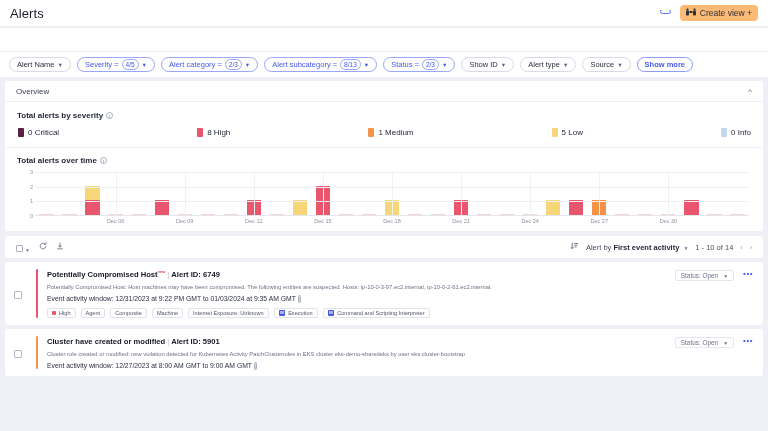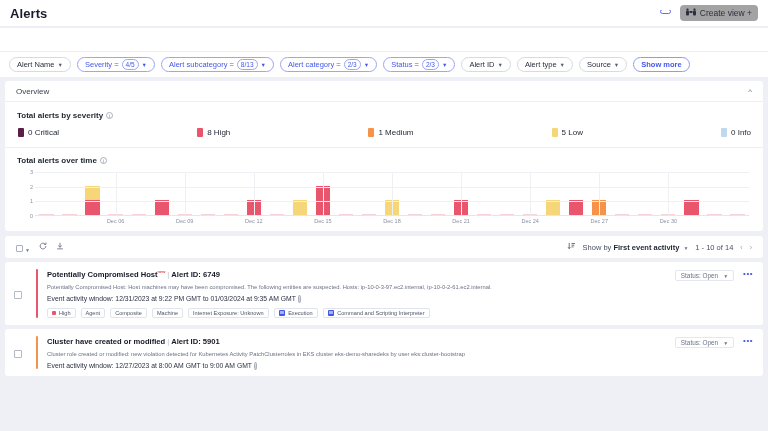--- a/index.html
+++ b/index.html
@@ -11,26 +11,26 @@
     -webkit-font-smoothing: antialiased;
   }
   .app { width: 768px; height: 431px; position: relative; background: #eef0f5; }
 
   
   .topbar {
     height: 26px; background: #ffffff;
     display: flex; align-items: center; justify-content: space-between;
     padding: 0 10px;
   }
-  .page-title { font-size: 13px; font-weight: 700; color: #1a1d29; letter-spacing: .1px; }
+  .page-title { font-size: 13px; font-weight: 400; color: #1a1d29; letter-spacing: .1px; }
   .topbar-right { display: flex; align-items: center; gap: 9px; }
   .link-icon { color: #5b6ef5; font-size: 10px; line-height: 1; display: flex; }
   .create-view {
     display: flex; align-items: center; gap: 4px;
-    background: #a3a3a3; border-radius: 4px; padding: 3px 6px;
+    background: #fdba74; border-radius: 4px; padding: 3px 6px;
     font-size: 8.5px; color: #2b2f3d; cursor: pointer;
   }
   .create-view .bino { font-size: 9px; }
 
   
   .searchrow {
     height: 24px; background: #fff; margin: 1px 0 0 0;
     display: flex; align-items: stretch;
     border-top: 1px solid #edeef2;
   }
@@ -215,36 +215,36 @@
     <div class="chip">
       <span>Alert Name</span>
       <span class="car">▼</span>
     </div>
     <div class="chip active">
       <span>Severity =</span>
       <span class="cnt">4/5</span>
       <span class="car">▼</span>
     </div>
     <div class="chip active">
+      <span>Alert category =</span>
+      <span class="cnt">2/3</span>
+      <span class="car">▼</span>
+    </div>
+    <div class="chip active">
       <span>Alert subcategory =</span>
       <span class="cnt">8/13</span>
-      <span class="car">▼</span>
-    </div>
-    <div class="chip active">
-      <span>Alert category =</span>
-      <span class="cnt">2/3</span>
       <span class="car">▼</span>
     </div>
     <div class="chip active">
       <span>Status =</span>
       <span class="cnt">2/3</span>
       <span class="car">▼</span>
     </div>
     <div class="chip">
-      <span>Alert ID</span>
+      <span>Show ID</span>
       <span class="car">▼</span>
     </div>
     <div class="chip">
       <span>Alert type</span>
       <span class="car">▼</span>
     </div>
     <div class="chip">
       <span>Source</span>
       <span class="car">▼</span>
     </div>
@@ -536,21 +536,21 @@
       <span class="ic">
         <svg width="9" height="8" viewBox="0 0 14 14">
             <g fill="none" stroke="#3d4256" stroke-width="1.3">
           <path d="M3 1.5v10"></path>
               <path d="M1 9.2L3 11.6l2-2.4"></path>
               <path d="M7 2.6h6M7 5.6h5M7 8.6h3.6"></path>
             </g>
           </svg>
       </span>
       <span class="sortby">
-        <span>Show by</span>
+        <span>Alert by</span>
         <b>First event activity</b>
         <span class="mini-car">▼</span>
       </span>
       <span class="pager">1 - 10 of 14</span>
       <span class="pg-nav">‹</span>
       <span class="pg-nav">›</span>
     </div>
   </div>
 
   <div id="cards">

